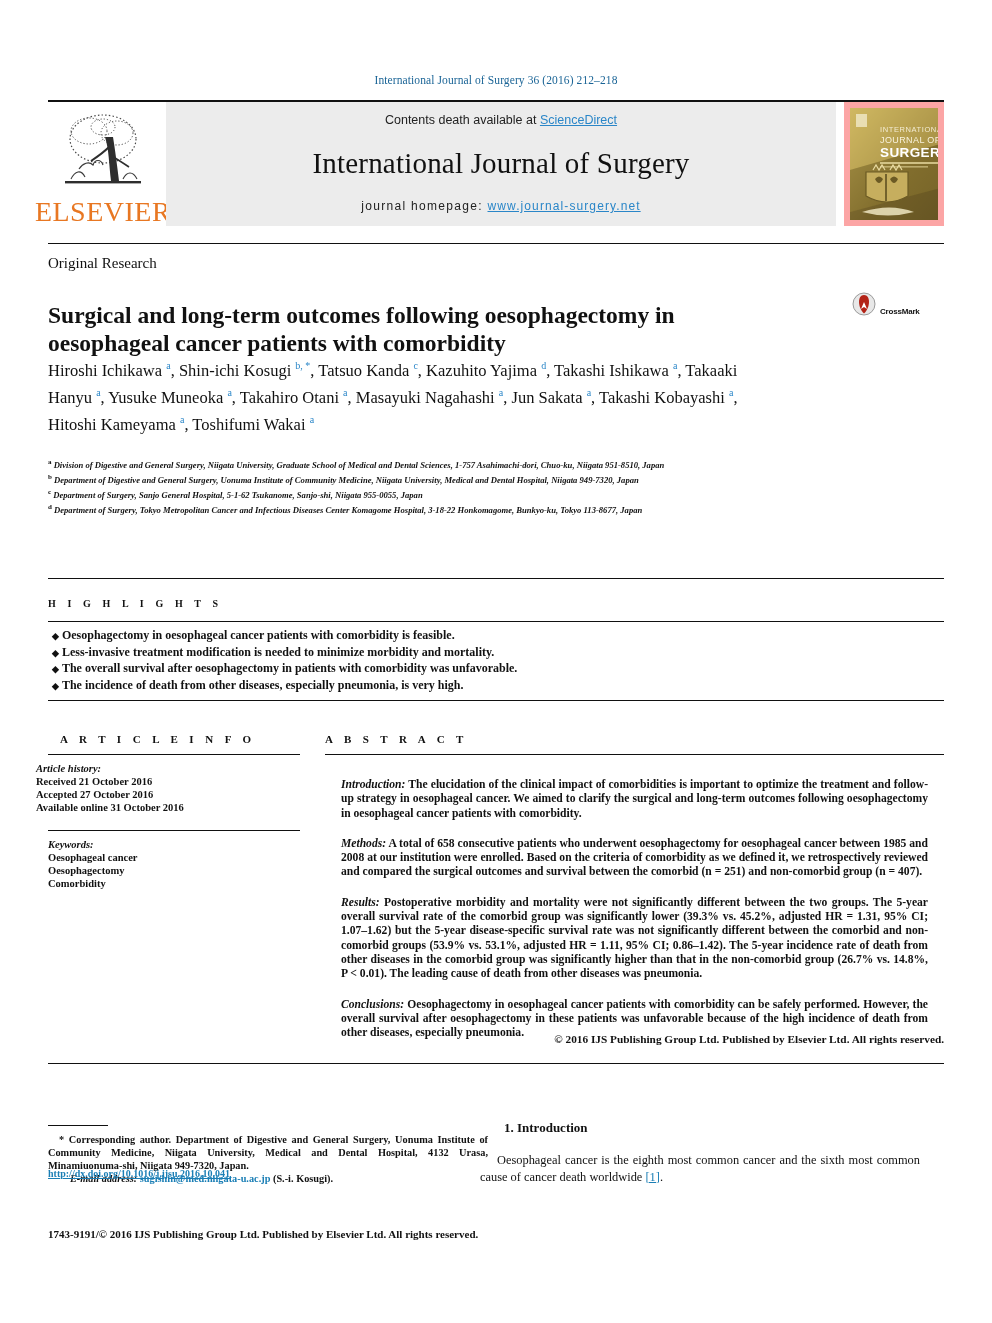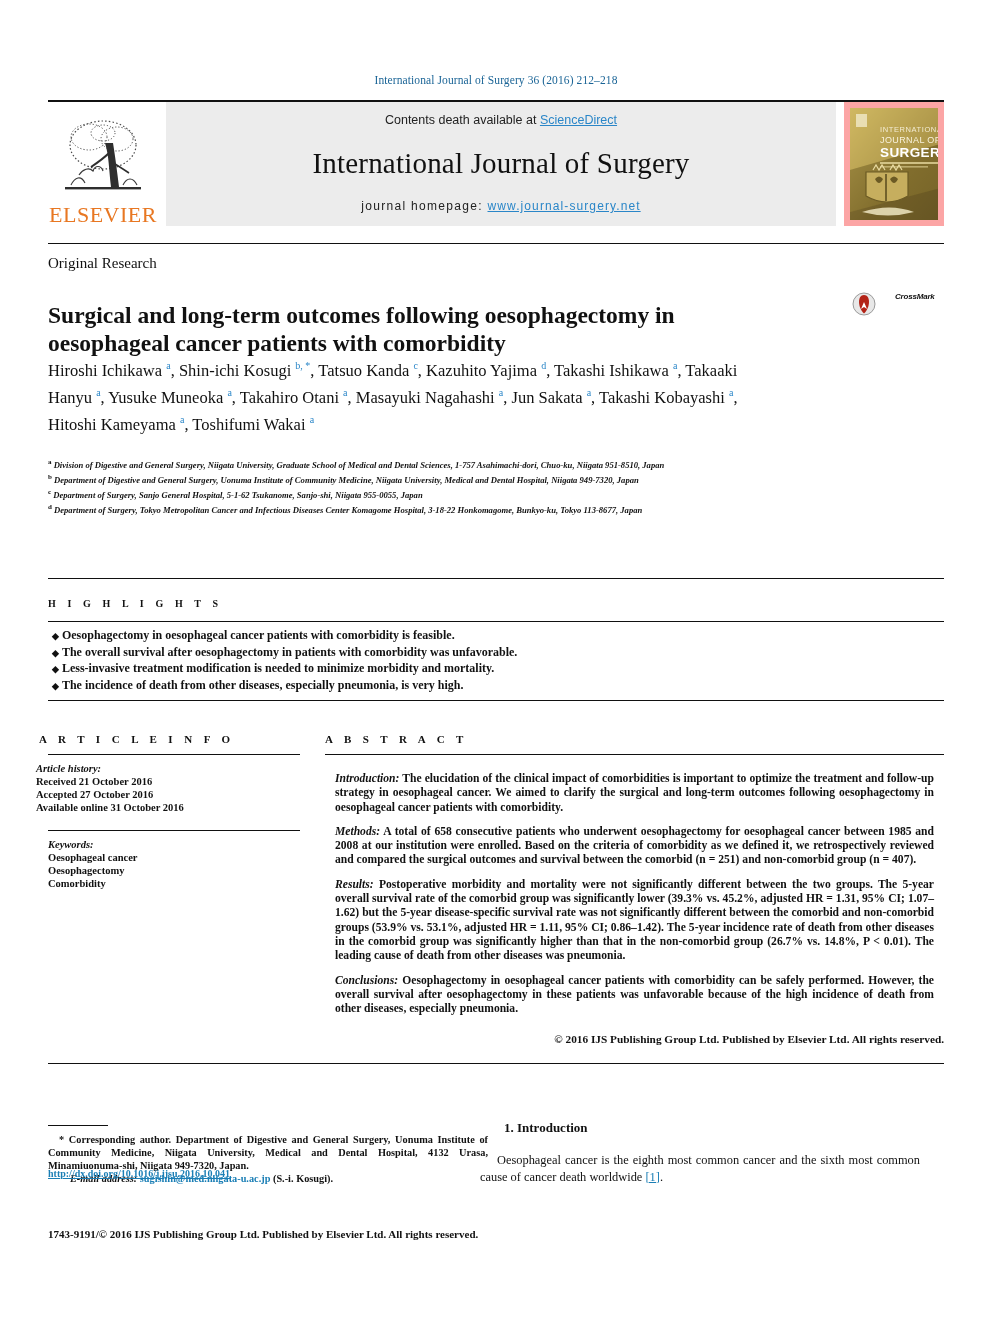--- a/index.html
+++ b/index.html
@@ -31,21 +31,21 @@
   .mast-row{ display:flex; align-items:stretch; height:124px; }
 
   .elsevier{
     width:110px; flex:0 0 110px;
     display:flex; flex-direction:column; align-items:center; justify-content:flex-end;
     padding-top:4px; box-sizing:border-box;
   }
   .tree-svg{ display:block; }
   .elsevier-word{
     font-family:"Liberation Serif", serif;
-    color:#E87722; font-size:22px; letter-spacing:.5px; line-height:1;
+    color:#E87722; font-size:28px; letter-spacing:.5px; line-height:1;
     margin-top:1px; font-weight:400;
   }
 
   .mast-center{
     flex:1 1 auto; background:#ececec; margin:0 8px 0 8px;
     display:flex; flex-direction:column; align-items:center; justify-content:space-between;
     padding:11px 0 13px 0; box-sizing:border-box;
   }
   .contents-line{ font-size:12.5px; font-family:"Liberation Sans", sans-serif; color:#222; }
   .contents-line .sd{ color:#2a86c8; }
@@ -73,21 +73,21 @@
     position:absolute; left:48px; top:255px;
     font-size:15px; font-family:"Liberation Serif", serif; color:#111;
   }
   .title{
     position:absolute; left:48px; top:285px; width:690px;
     font-size:23.5px; line-height:28px; color:#111;
     font-family:"Liberation Serif", serif;
   }
   .crossmark{
     position:absolute; left:852px; top:292px;
-    display:flex; align-items:flex-start; gap:19px;font-style:italic;
+    display:flex; align-items:flex-end; gap:4px;
   }
   .crossmark-label{
     font-family:"Liberation Sans", sans-serif; font-size:8px; font-weight:bold; color:#111;
     letter-spacing:-.2px;
   }
   .authors{
     position:absolute; left:48px; top:355px; width:700px;
     font-size:16.5px; line-height:22.5px; color:#111;
     font-family:"Liberation Serif", serif;
   }
@@ -120,21 +120,21 @@
     font-family:"Liberation Serif", serif;
   }
   .hl-list div{ margin:0 0 1px 0; }
   .hl-list .bullet{ font-size:9px; margin-right:3px; }
   .hl-rule-bot{
     position:absolute; left:48px; top:700px; width:896px; border-top:1px solid #111;
   }
 
   
   .info-title{
-    position:absolute; left:39px; top:733px;
+    position:absolute; left:60px; top:733px;
     font-family:"Liberation Serif", serif; font-weight:bold;
     font-size:11px; letter-spacing:4.4px; color:#111;
   }
   .abs-title{
     position:absolute; left:325px; top:733px;
     font-family:"Liberation Serif", serif; font-weight:bold;
     font-size:11px; letter-spacing:4.4px; color:#111;
   }
   .info-rule{
     position:absolute; left:48px; top:754px; width:252px; border-top:1px solid #111;
@@ -156,21 +156,21 @@
     font-size:10.5px; line-height:13px; font-weight:bold; color:#111;
     font-family:"Liberation Serif", serif;
   }
   .kw-body .lbl{ font-style:italic; }
 
   .abstract{
     position:absolute; left:325px; top:762px; width:619px;
     font-size:11.6px; line-height:14.3px; color:#111; text-align:justify;
     font-family:"Liberation Serif", serif; font-weight:bold;
   }
-  .abstract p{ margin:10px; }
+  .abstract p{ margin:16px; }
   .abstract .sec{ font-style:italic; }
   .copyright{
     position:absolute; left:325px; top:1033px; width:619px;
     text-align:right; font-size:11.3px; color:#111; font-weight:bold;
     font-family:"Liberation Serif", serif;
   }
   .abs-rule-bot{
     position:absolute; left:48px; top:1063px; width:896px; border-top:1px solid #111;
   }
 
@@ -309,22 +309,22 @@
       <p><sup>b</sup><span> Department of Digestive and General Surgery, Uonuma Institute of Community Medicine, Niigata University, Medical and Dental Hospital, Niigata 949-7320, Japan</span></p>
       <p><sup>c</sup><span> Department of Surgery, Sanjo General Hospital, 5-1-62 Tsukanome, Sanjo-shi, Niigata 955-0055, Japan</span></p>
       <p><sup>d</sup><span> Department of Surgery, Tokyo Metropolitan Cancer and Infectious Diseases Center Komagome Hospital, 3-18-22 Honkomagome, Bunkyo-ku, Tokyo 113-8677, Japan</span></p>
     </div>
 
   <div class="hl-rule-top"></div>
   <div class="hl-title">H I G H L I G H T S</div>
   <div class="hl-rule-mid"></div>
   <div class="hl-list">
       <div><span class="bullet">◆</span><span>Oesophagectomy in oesophageal cancer patients with comorbidity is feasible.</span></div>
+      <div><span class="bullet">◆</span><span>Less-invasive treatment modification is needed to minimize morbidity and mortality.</span></div>
       <div><span class="bullet">◆</span><span>The overall survival after oesophagectomy in patients with comorbidity was unfavorable.</span></div>
-      <div><span class="bullet">◆</span><span>Less-invasive treatment modification is needed to minimize morbidity and mortality.</span></div>
       <div><span class="bullet">◆</span><span>The incidence of death from other diseases, especially pneumonia, is very high.</span></div>
     </div>
   <div class="hl-rule-bot"></div>
 
   <div class="info-title">A R T I C L E  I N F O</div>
   <div class="info-rule"></div>
   <div class="info-body">
     <div class="lbl">Article history:</div>
     <div id="history-items">
         <div>Received 21 October 2016</div>

